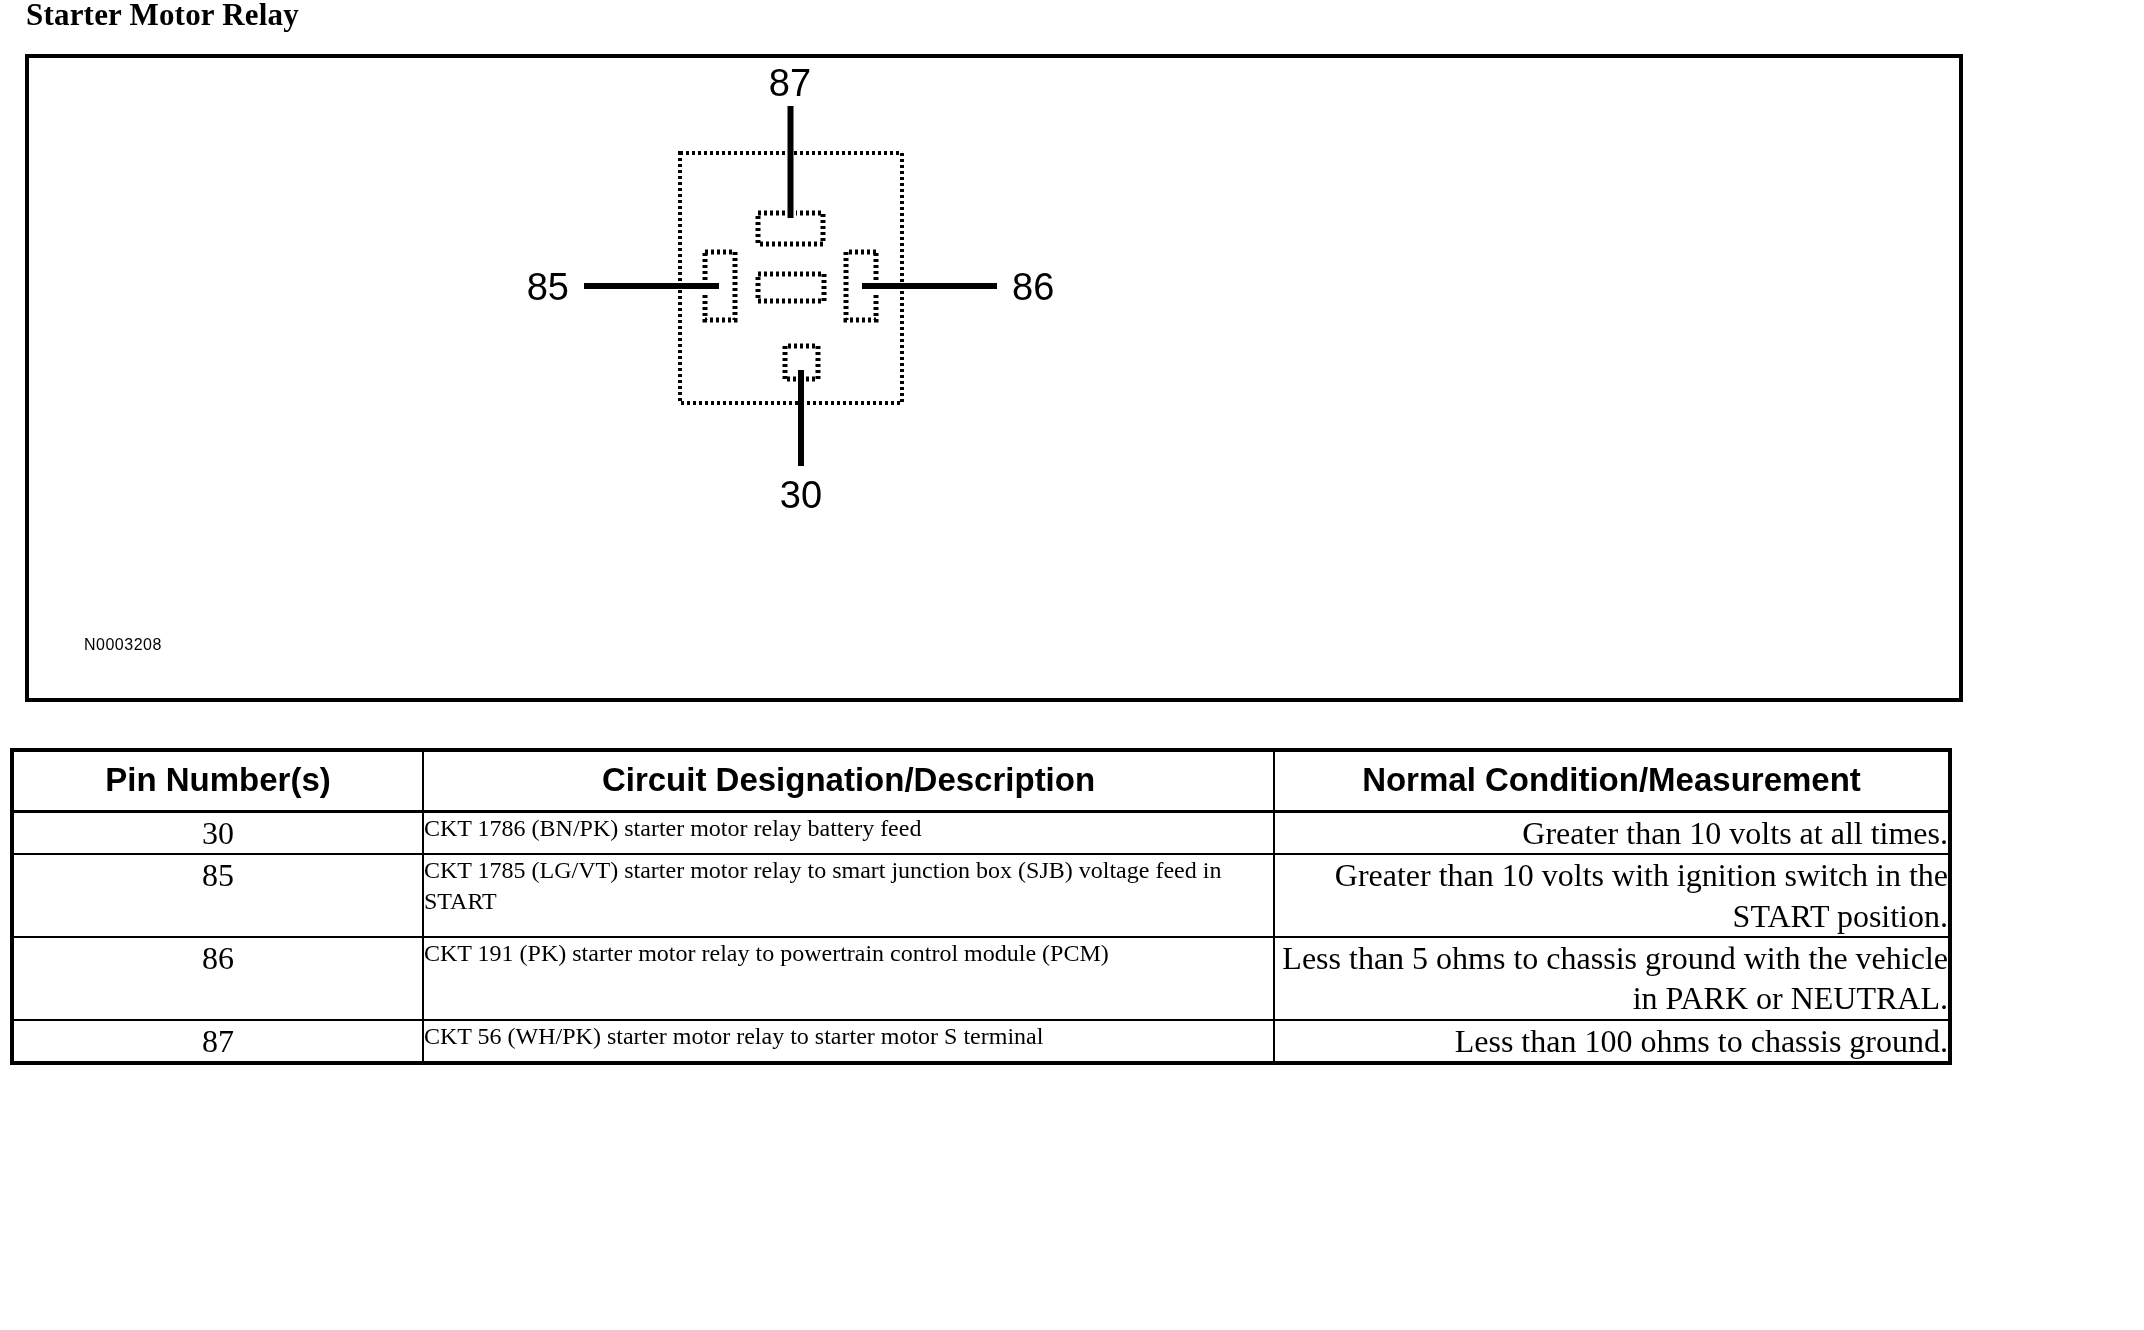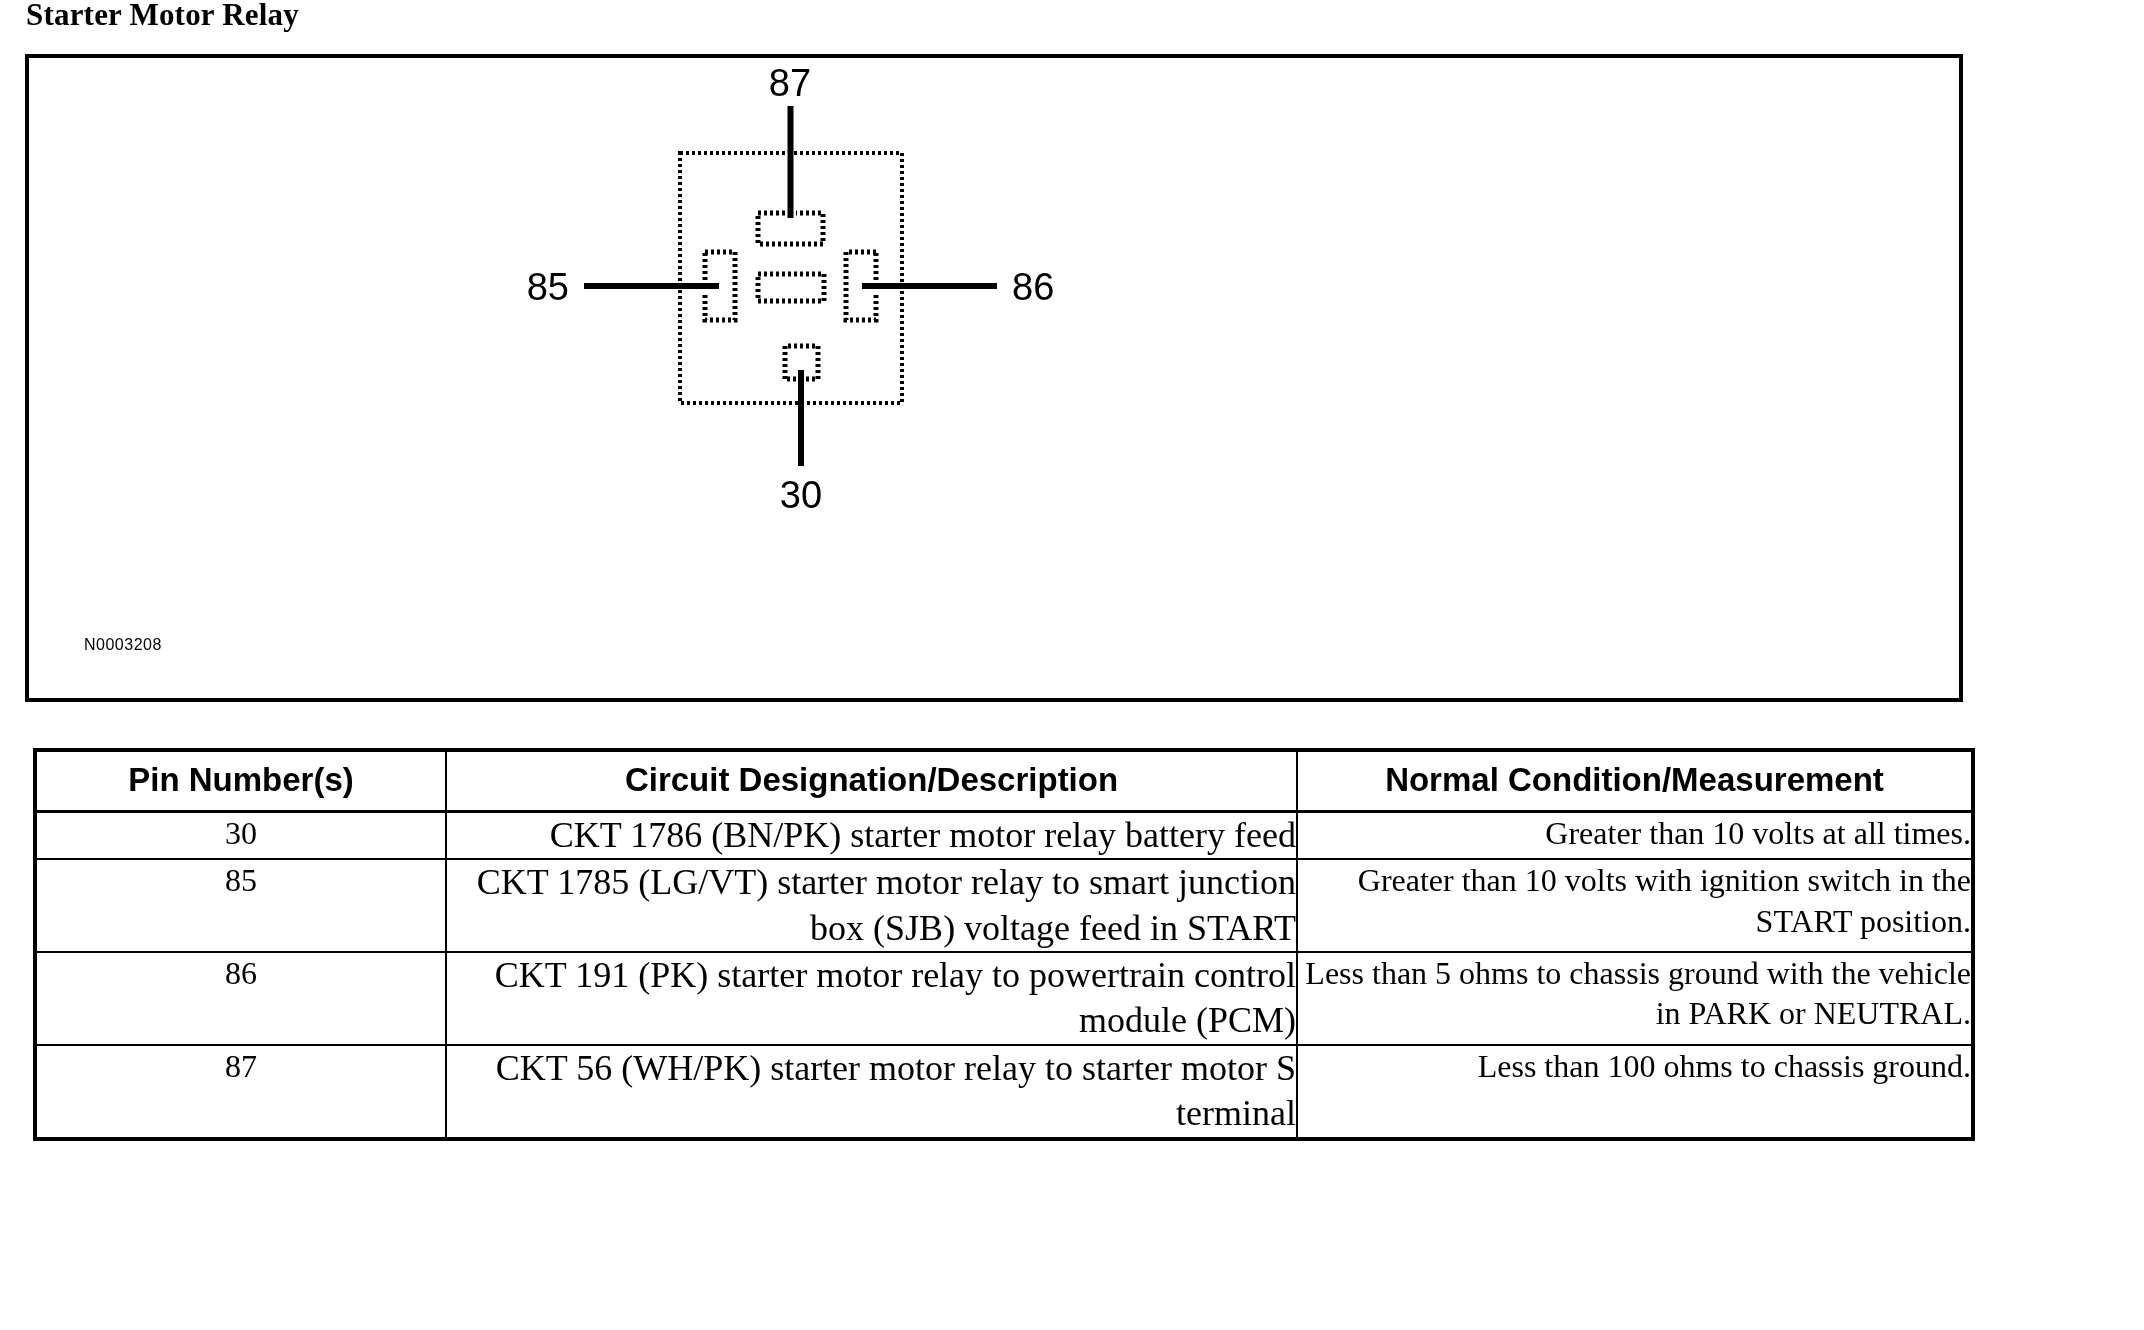--- a/index.html
+++ b/index.html
@@ -71,21 +71,21 @@
 
   .pin-label {
     font-family: "Liberation Sans", sans-serif;
     font-size: 38px;
     fill: #000000;
   }
 
   
   .pin-table {
     position: absolute;
-    left: 33px;
+    left: 10px;
     top: 748px;
     width: 1938px;
     border-collapse: collapse;
     table-layout: fixed;
     background: #ffffff;
   }
   .pin-table col.c-pin   { width: 411px; }
   .pin-table col.c-desc  { width: 851px; }
   .pin-table col.c-meas  { width: 676px; }
 
@@ -112,22 +112,22 @@
   .pin-table td:last-child  { border-right: 4px solid #000000; }
   .pin-table tbody tr:last-child td { border-bottom: 4px solid #000000; }
 
   .cell-pin {
     text-align: center;
     font-size: 32px;
     line-height: 1.26;
     padding: 11px 8px 14px 8px;
   }
   .cell-desc {
-    text-align: right;
-    font-size: 36px;
+    text-align: left;
+    font-size: 24px;
     line-height: 1.26;
     padding: 11px 22px 14px 22px;
   }
   .cell-meas {
     text-align: right;
     font-size: 32px;
     line-height: 1.26;
     padding: 11px 14px 14px 18px;
   }
 </style>

